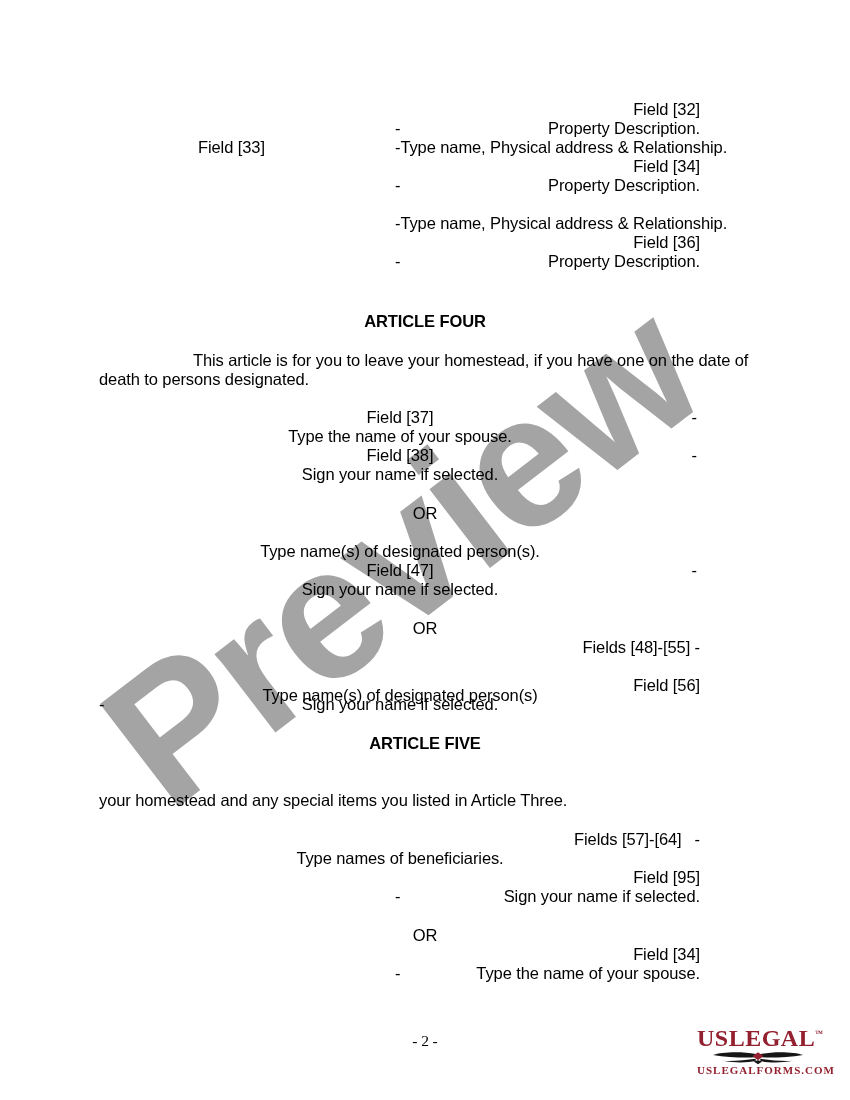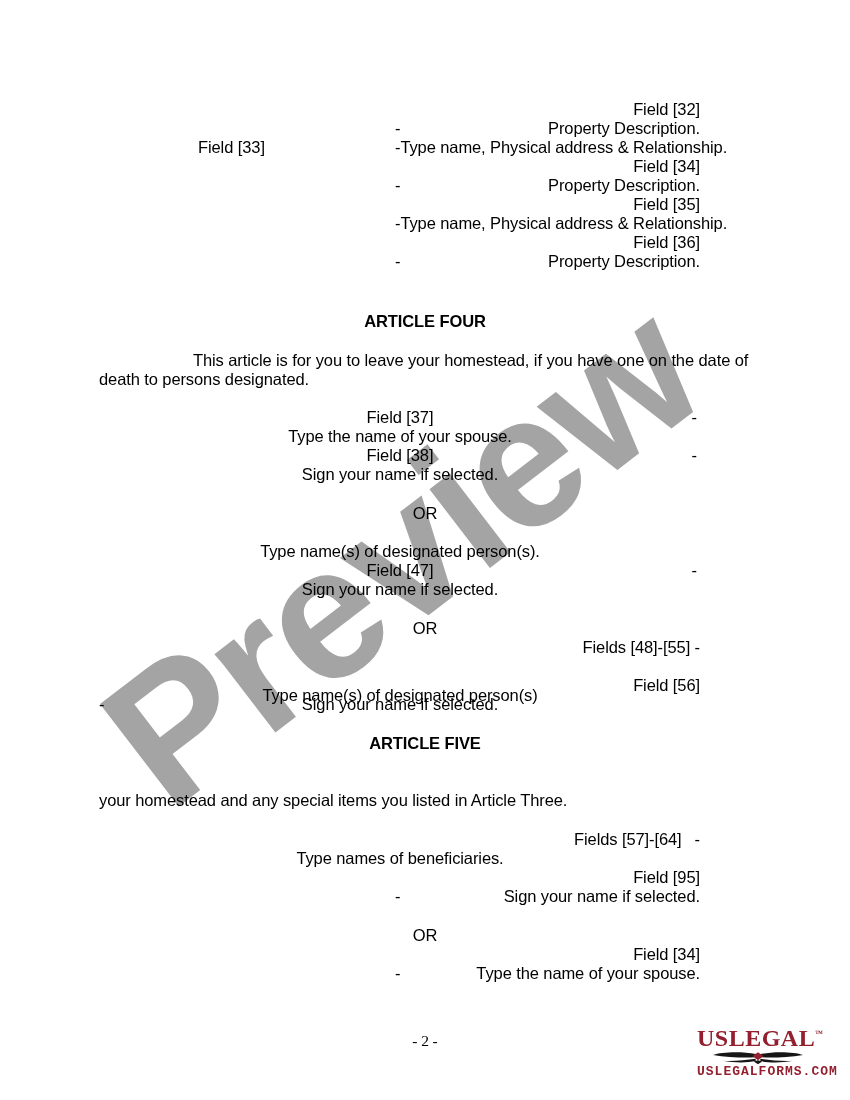--- a/index.html
+++ b/index.html
@@ -41,21 +41,21 @@
   }
   .logo-word{
     font-family:"Liberation Serif",serif;font-weight:bold;color:#93202f;
     line-height:24px;white-space:nowrap;letter-spacing:0.5px;
   }
   .lw-big{font-size:24px;margin-top:31px;}
   .lw-small{font-size:24px;}
   .lw-tm{font-size:8px;vertical-align:10px;color:#93202f;letter-spacing:0;}
   .wings{display:block;margin:-2px auto 0 auto;width:112px;height:14px;}
   .logo-domain{
-    font-family:Liberation Mono, monospace;font-weight:bold;font-size:13px;
+    font-family:Liberation Serif, serif;font-weight:bold;font-size:11px;
     letter-spacing:1px;color:#93202f;margin-top:-1px;white-space:nowrap;
   }
 </style>
 </head>
 <body>
 
 <div class="wm">Preview</div>
 
 <div class="doc">
 
@@ -69,23 +69,20 @@
   <div class="ln" style="top:138px">
       <span class="l198">Field [33]</span>
       <span class="l395">-Type name, Physical address &amp; Relationship.</span>
     </div>
   <div class="ln" style="top:157px">
       <span class="r700">Field [34]</span>
     </div>
   <div class="ln" style="top:176px">
       <span class="d395">-</span>
       <span class="r700">Property Description.</span>
-    </div>
-  <div class="ln" style="top:195px">
-      <span class="r700">Field [35]</span>
     </div>
   <div class="ln" style="top:214px">
       <span class="l395">-Type name, Physical address &amp; Relationship.</span>
     </div>
   <div class="ln" style="top:233px">
       <span class="r700">Field [36]</span>
     </div>
   <div class="ln" style="top:252px">
       <span class="d395">-</span>
       <span class="r700">Property Description.</span>

